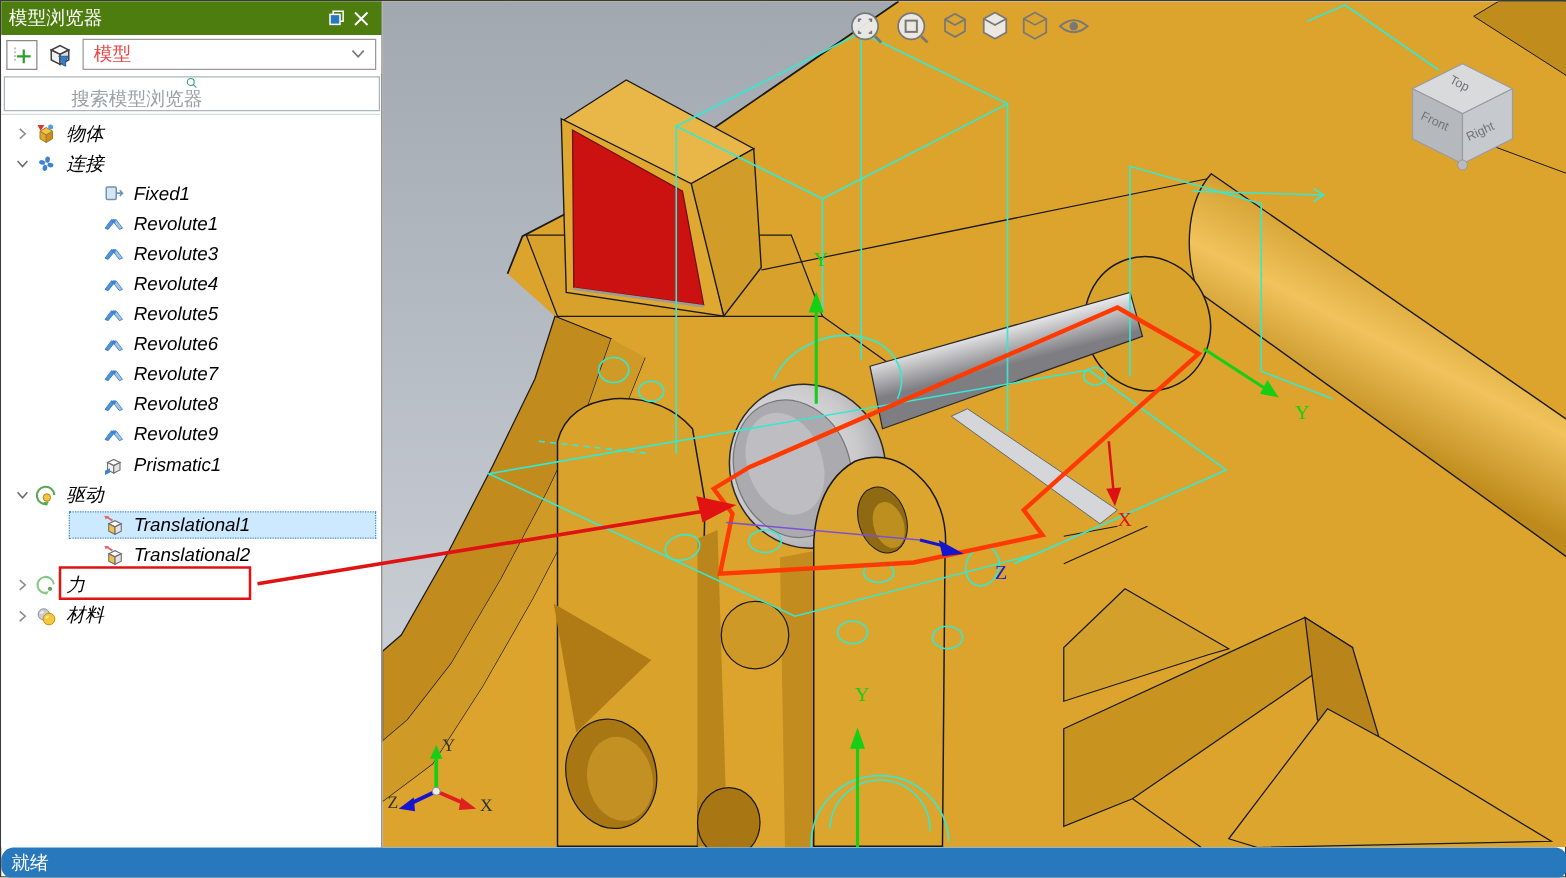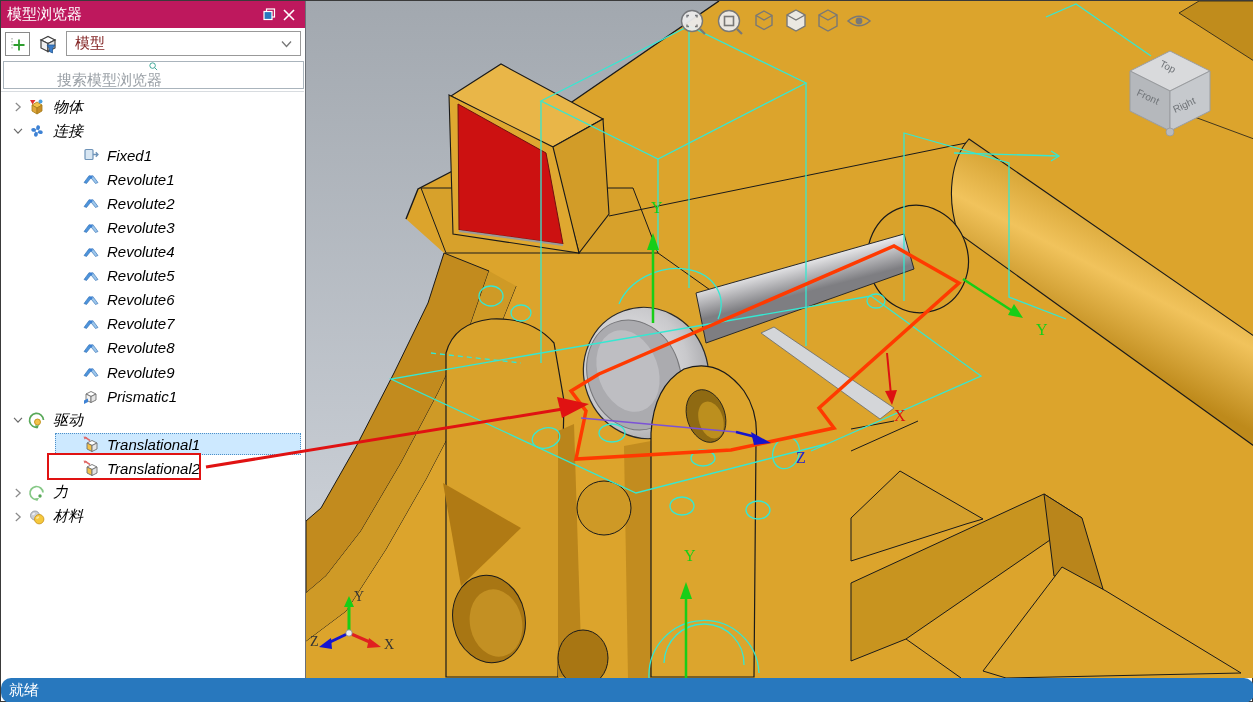--- a/index.html
+++ b/index.html
@@ -4,31 +4,31 @@
 <style>
   * { margin:0; padding:0; box-sizing:border-box; }
   html,body { width:1253px; height:702px; overflow:hidden; background:#fff;
     font-family:"Liberation Sans","DejaVu Sans",sans-serif; }
   #app { position:relative; width:1253px; height:702px; border:1px solid #3a3a3a; }
 
   
   #panel { position:absolute; left:0; top:0; width:305px; height:677px;
     background:#fff; border-right:1px solid #6b7077; }
   #panel-titlebar { position:absolute; left:0; top:0; width:100%; height:27px;
-    background:#be185d; color:#fff; display:flex; align-items:center; padding:0 6px; }
+    background:#4d7c0f; color:#fff; display:flex; align-items:center; padding:0 6px; }
   #panel-title { font-size:15px; flex:1; }
   .win-btn { width:20px; height:18px; display:flex; align-items:center; justify-content:center;
     color:#fff; cursor:default; }
   #panel-toolbar { position:absolute; left:0; top:27px; width:100%; height:31px;
     background:#fff; display:flex; align-items:center; padding:0 4px; }
   #add-button { width:25px; height:24px; border:1px solid #8a8a8a; background:#fff;
     display:flex; align-items:center; justify-content:center; margin-right:4px; }
   #filter-cube-button { width:28px; height:26px; display:flex; align-items:center; justify-content:center; margin-right:4px; }
   #model-dropdown { flex:1; height:25px; border:1px solid #999; background:#fff;
-    display:flex; align-items:center; padding:0 8px; font-size:15px; color:#7f1d1d; }
+    display:flex; align-items:center; padding:0 8px; font-size:15px; color:#ef4444; }
   #model-dropdown .dd-label { flex:1; }
   #model-dropdown .dd-chev { color:#777; font-size:11px; }
   #search-row { position:absolute; left:2px; top:60px; width:301px; height:28px;
     border:1px solid #aab4bc; background:#fff; display:flex; align-items:center; padding:0 6px;flex-direction:column; }
   #search-input { border:none; outline:none; flex:1; font-size:15px; color:#333; margin-left:6px;
     font-family:inherit; }
   #search-input::placeholder { color:#9aa0a6; }
 
   #tree { position:absolute; left:0; top:90px; width:303px; height:586px; background:#fff;
     border-top:1px solid #d8dce0; overflow:hidden; padding-top:3px; }
@@ -159,30 +159,20 @@
         </div>
         <div class="tree-row lvl1">
           <span class="ticon">
             <svg width="18" height="18" viewBox="0 0 18 18">
               <path d="M2,12.5 L7.2,5.5 L9.3,7.5 L4.5,13.5 Z" fill="#4D94DC" stroke="#2D6CB0" stroke-width="0.6"></path>
               <path d="M16,12.5 L10.8,5.5 L8.7,7.5 L13.5,13.5 Z" fill="#9CC6EC" stroke="#2D6CB0" stroke-width="0.6"></path>
               <circle cx="9" cy="6.8" r="1.6" fill="#3E82D4"></circle>
             </svg>
           </span>
           <span class="tlabel">Revolute1</span>
-        </div>
-        <div class="tree-row lvl1">
-          <span class="ticon">
-            <svg width="18" height="18" viewBox="0 0 18 18">
-              <path d="M2,12.5 L7.2,5.5 L9.3,7.5 L4.5,13.5 Z" fill="#4D94DC" stroke="#2D6CB0" stroke-width="0.6"></path>
-              <path d="M16,12.5 L10.8,5.5 L8.7,7.5 L13.5,13.5 Z" fill="#9CC6EC" stroke="#2D6CB0" stroke-width="0.6"></path>
-              <circle cx="9" cy="6.8" r="1.6" fill="#3E82D4"></circle>
-            </svg>
-          </span>
-          <span class="tlabel">Revolute2</span>
         </div>
         <div class="tree-row lvl1">
           <span class="ticon">
             <svg width="18" height="18" viewBox="0 0 18 18">
               <path d="M2,12.5 L7.2,5.5 L9.3,7.5 L4.5,13.5 Z" fill="#4D94DC" stroke="#2D6CB0" stroke-width="0.6"></path>
               <path d="M16,12.5 L10.8,5.5 L8.7,7.5 L13.5,13.5 Z" fill="#9CC6EC" stroke="#2D6CB0" stroke-width="0.6"></path>
               <circle cx="9" cy="6.8" r="1.6" fill="#3E82D4"></circle>
             </svg>
           </span>
           <span class="tlabel">Revolute3</span>

